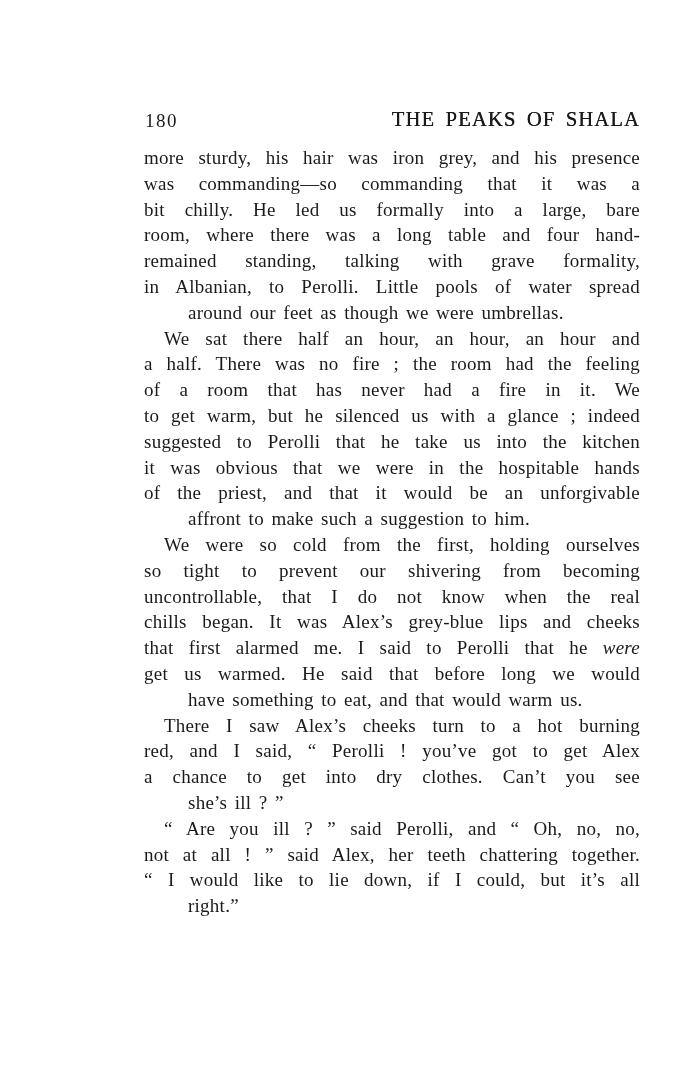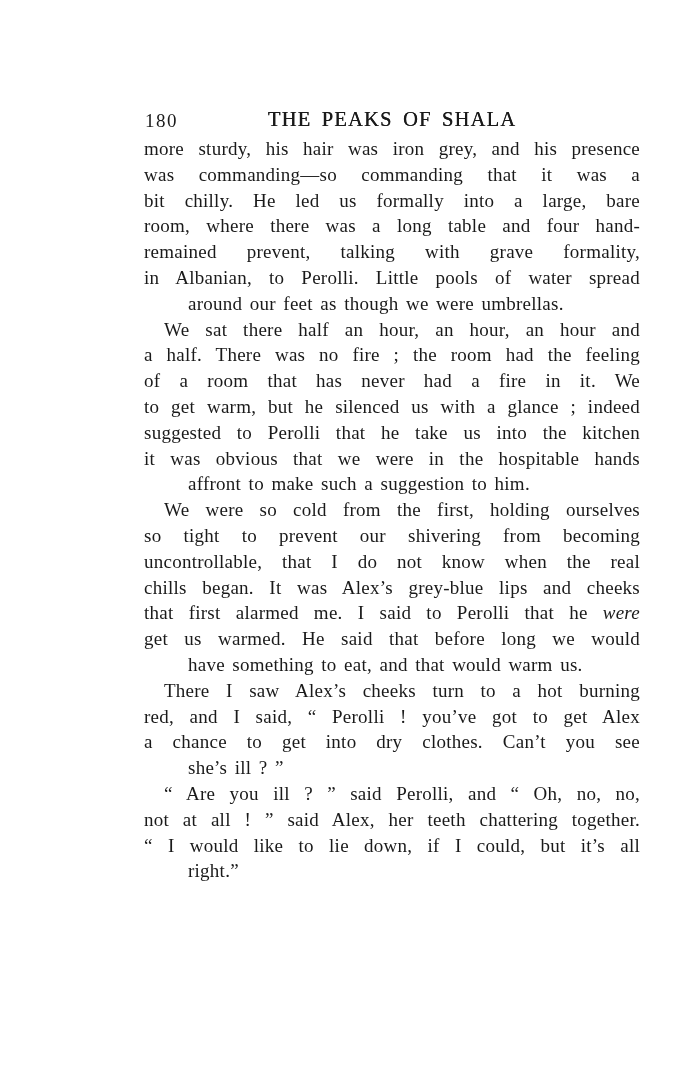--- a/index.html
+++ b/index.html
@@ -18,32 +18,32 @@
   }
   .text-col {
     position: absolute;
     left: 144px;
     top: 106px;
     width: 496px;
   }
   .running-head {
     position: relative;
     height: 26px;
-    margin-bottom: 4px;
+    margin-bottom: 13px;
   }
   .page-num {
     position: absolute;
     left: 1px;
     top: 4px;
     font-size: 19px;
     letter-spacing: 1.5px;
     line-height: 22px;
   }
   .running-title {
-    text-align: center;
+    text-align: right;
     font-size: 20.5px;
     letter-spacing: 1.2px;
     word-spacing: 4px;
     line-height: 26px;
     text-shadow: 0.35px 0 0 currentColor; 
   }
   .page-text {
     font-size: 19px;
     letter-spacing: 0.25px;
     word-spacing: 2.5px;
@@ -68,31 +68,32 @@
     <div class="running-head">
       <span class="page-num">180</span>
       <div class="running-title">THE PEAKS OF SHALA</div>
     </div>
     <div class="page-text">
         <div class="para">
           <div class="line"><span>more sturdy, his hair was iron grey, and his presence</span></div>
           <div class="line"><span>was commanding—so commanding that it was a</span></div>
           <div class="line"><span>bit chilly. He led us formally into a large, bare</span></div>
           <div class="line"><span>room, where there was a long table and four hand-</span></div>
-          <div class="line"><span>remained prevent, talking with grave formality,</span></div>
+          <div class="line"><span>remained standing, talking with grave formality,</span></div>
           <div class="line"><span>in Albanian, to Perolli. Little pools of water spread</span></div>
           <div class="line last"><span>around our feet as though we were umbrellas.</span></div>
         </div>
         <div class="para">
           <div class="line first"><span>We sat there half an hour, an hour, an hour and</span></div>
           <div class="line"><span>a half. There was no fire ; the room had the feeling</span></div>
           <div class="line"><span>of a room that has never had a fire in it. We</span></div>
           <div class="line"><span>to get warm, but he silenced us with a glance ; indeed</span></div>
           <div class="line"><span>suggested to Perolli that he take us into the kitchen</span></div>
           <div class="line"><span>it was obvious that we were in the hospitable hands</span></div>
+          <div class="line"><span>of the priest, and that it would be an unforgivable</span></div>
           <div class="line last"><span>affront to make such a suggestion to him.</span></div>
         </div>
         <div class="para">
           <div class="line first"><span>We were so cold from the first, holding ourselves</span></div>
           <div class="line"><span>so tight to prevent our shivering from becoming</span></div>
           <div class="line"><span>uncontrollable, that I do not know when the real</span></div>
           <div class="line"><span>chills began. It was Alex’s grey-blue lips and cheeks</span></div>
           <div class="line"><span>that first alarmed me. I said to Perolli that he </span><span class="it">were</span></div>
           <div class="line"><span>get us warmed. He said that before long we would</span></div>
           <div class="line last"><span>have something to eat, and that would warm us.</span></div>

